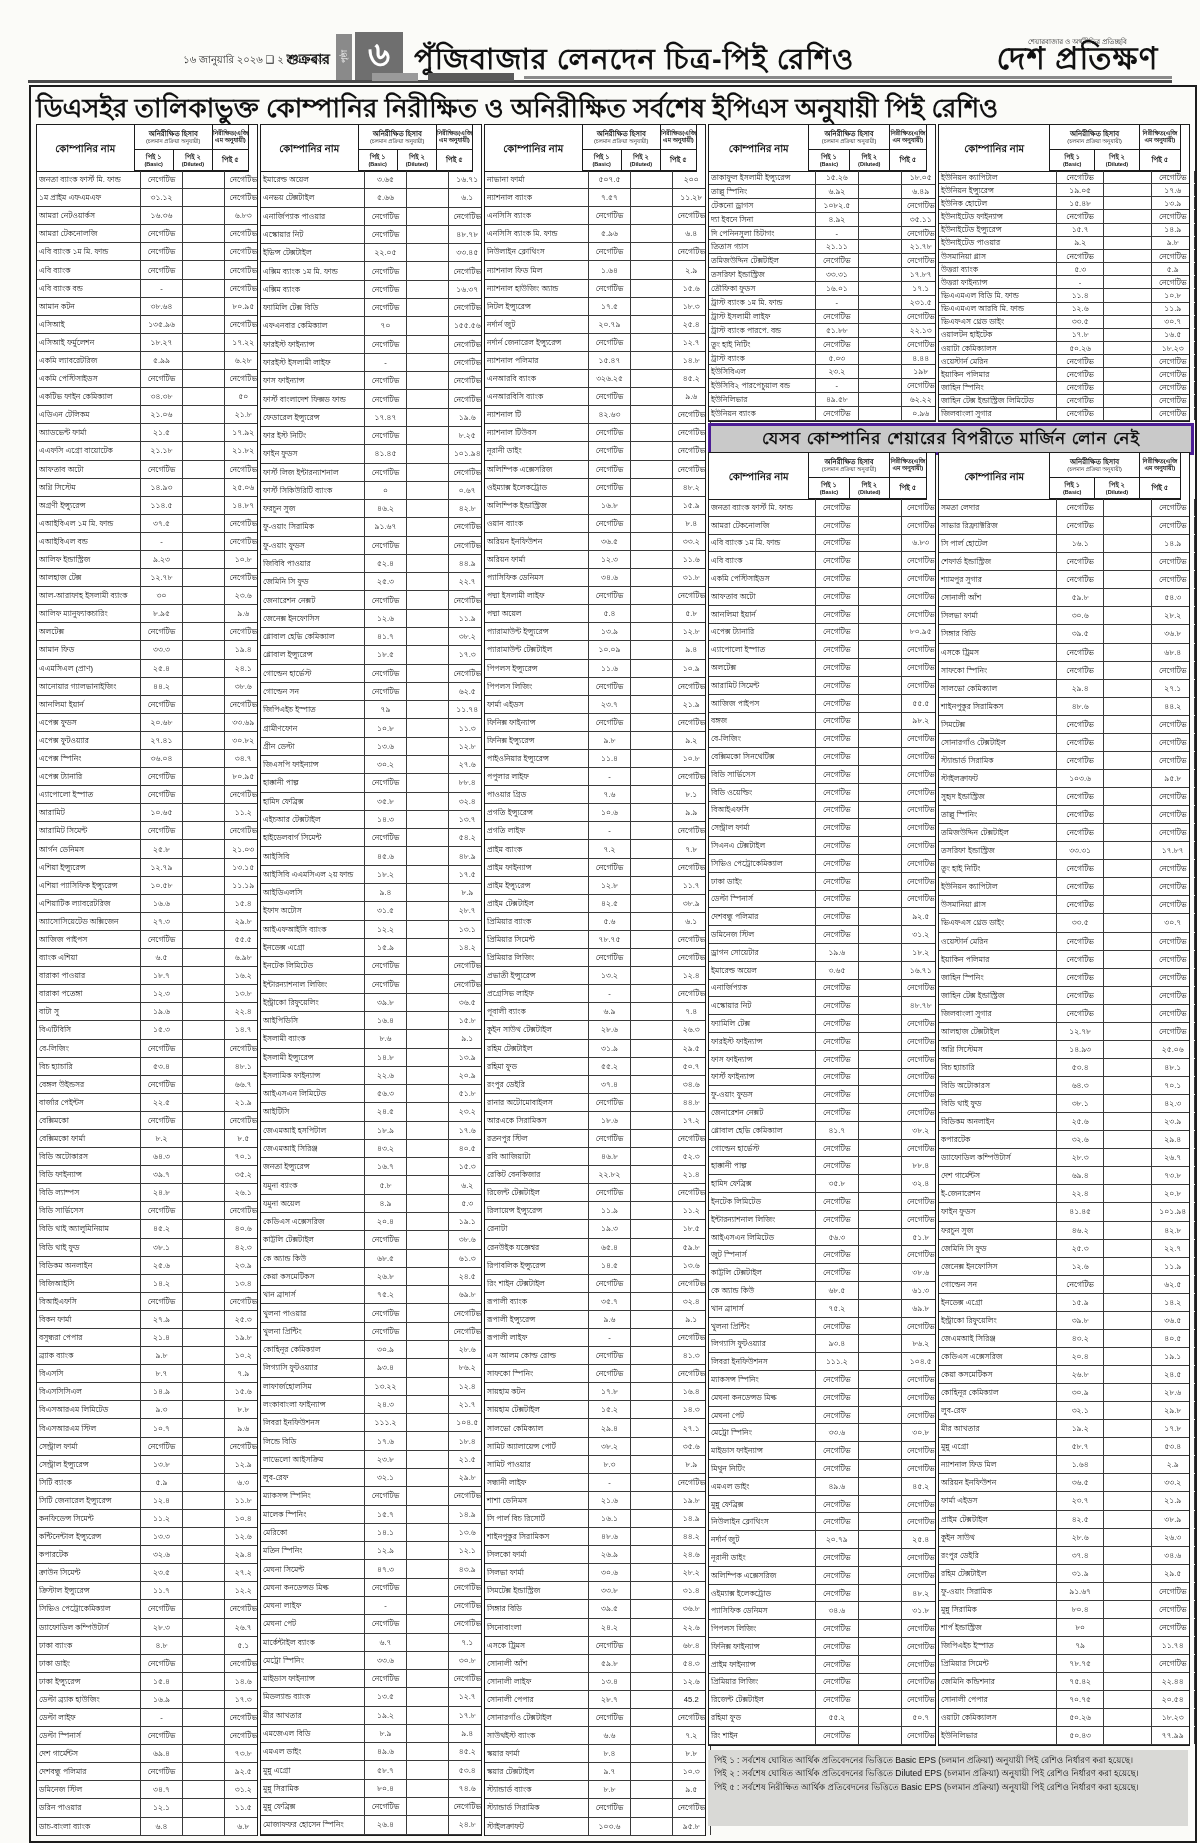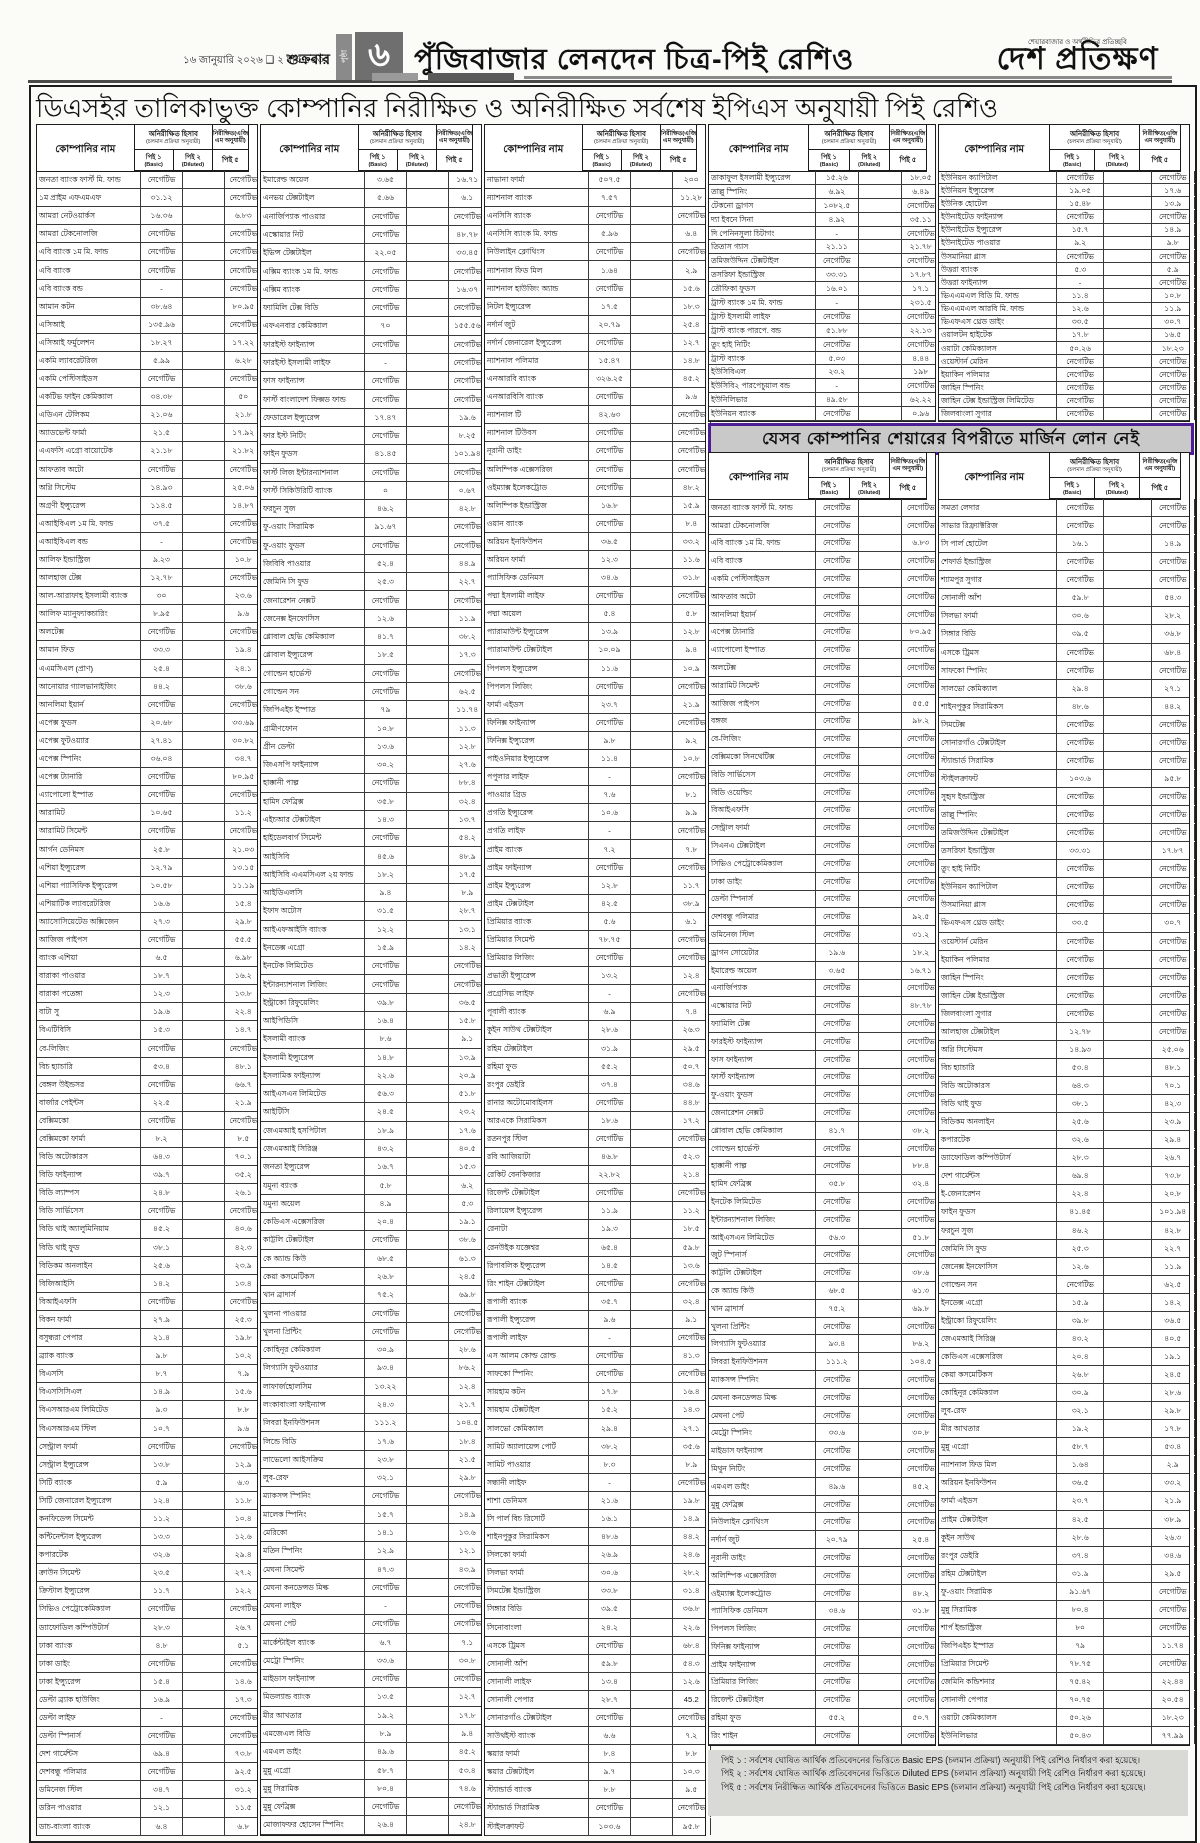--- a/index.html
+++ b/index.html
@@ -18,21 +18,21 @@
   .mh-tagline{position:absolute;left:985px;top:36px;width:185px;text-align:center;font-size:7px;color:#222;}
   .mh-logo{position:absolute;left:980px;top:34px;width:195px;text-align:center;
            font-size:31px;font-weight:bold;letter-spacing:1px;}
   .mh-rule{position:absolute;left:28px;top:80px;width:1144px;height:3px;background:#4a4a4a;}
   .deco1{position:absolute;left:372px;top:73px;width:46px;height:8px;background:#9a9a9a;}
   .deco2{position:absolute;left:428px;top:73px;width:86px;height:8px;background:#5a5a5a;}
   .deco3{position:absolute;left:524px;top:76px;width:648px;height:3px;background:#8a8a8a;}
   
   .outer{position:absolute;left:29px;top:85px;width:1164px;height:1754px;border:2px solid #1c1c1c;}
   .headline{position:absolute;left:36px;top:88px;width:1060px;height:32px;
-            font-size:26px;font-weight:normal;white-space:nowrap;}
+            font-size:26px;font-weight:bold;white-space:nowrap;}
   
   .group{position:absolute;border:1.2px solid #1c1c1c;background:#fff;}
   .ghead{position:absolute;left:0;right:8px;top:0;height:46px;display:grid;
          grid-template-columns:46% 18.5% 18.5% 17%;grid-template-rows:25px 21px;
          font-weight:bold;text-align:center;border-bottom:1px solid #1c1c1c;}
   .ghead>div{border-right:0.8px solid #1c1c1c;border-bottom:0.8px solid #1c1c1c;
              display:flex;flex-direction:column;align-items:center;justify-content:center;
              overflow:hidden;line-height:1.1;}
   .gh-name{grid-row:1/3;font-size:10px;border-bottom:none!important;}
   .gh-unaud{grid-column:2/4;font-size:7px;}
@@ -52,22 +52,22 @@
   .s1{left:36px;top:124px;width:220px;height:1710px;}
   .s2{left:260px;top:124px;width:220px;height:1710px;}
   .s3{left:484px;top:124px;width:220px;height:1710px;}
   .s4{left:708px;top:124px;width:226px;height:296px;}
   .s5{left:938px;top:124px;width:250px;height:296px;}
   .m1{left:708px;top:452px;width:226px;height:1292px;}
   .m2{left:938px;top:452px;width:250px;height:1292px;}
   .margin-title{position:absolute;left:708px;top:423px;width:480px;height:26px;background:#c9c9c9;
                 font-size:16.5px;font-weight:bold;display:flex;align-items:center;justify-content:center;
                 white-space:nowrap;letter-spacing:1px;border:3px solid #4c1d95;}
-  .footnotes{position:absolute;left:708px;top:1750px;width:480px;height:66px;background:#d9d9d6;
-             font-size:8.6px;line-height:1.55;padding:4px 13px;box-sizing:border-box;}
+  .footnotes{position:absolute;left:708px;top:1750px;width:480px;height:76px;background:#d9d9d6;
+             font-size:8.6px;line-height:1.55;padding:4px 6px;box-sizing:border-box;}
   .footnotes div{white-space:nowrap;overflow:hidden;}
 </style>
 </head>
 <body>
 
 <div class="page">
 
   <div class="mh-day">শুক্রবার</div>
   <div class="mh-date">১৬ জানুয়ারি ২০২৬ ❑ ২ মাঘ ১৪৩২</div>
   <div class="mh-ptag">পৃষ্ঠা</div>

